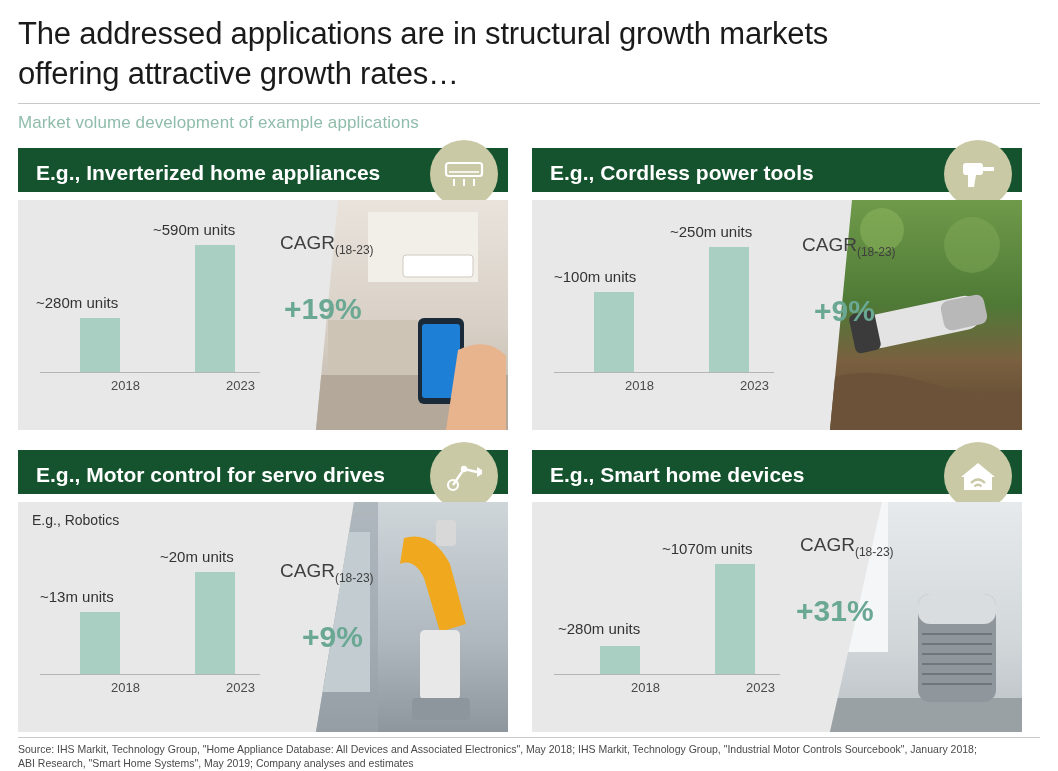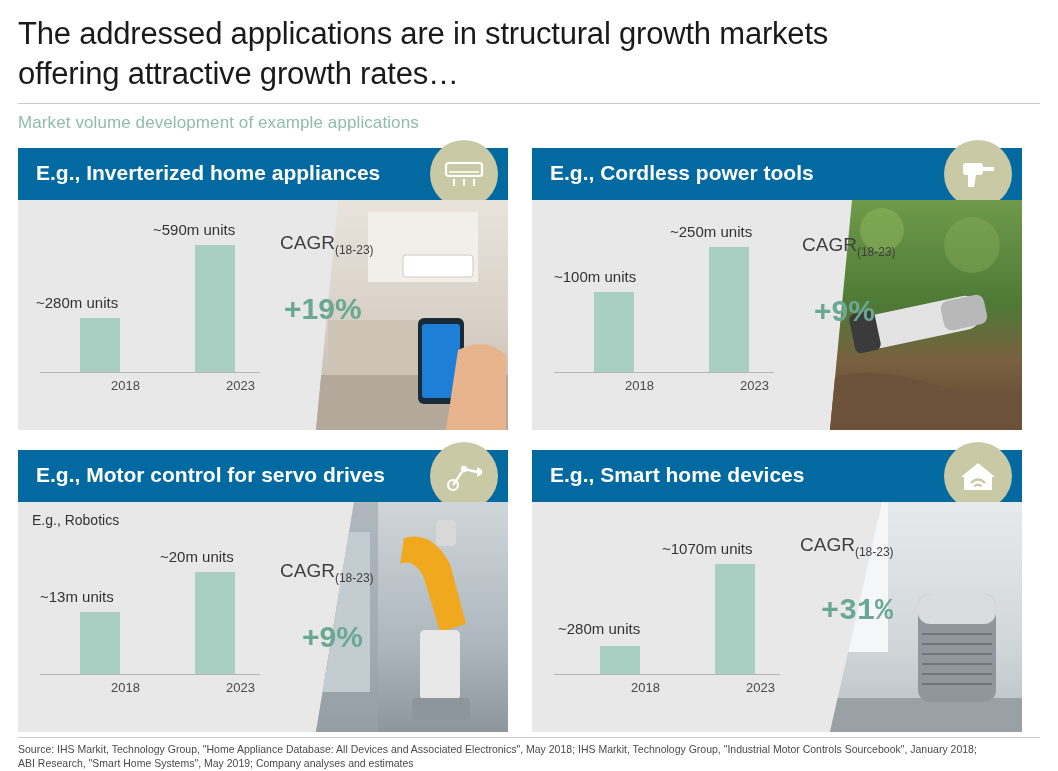--- a/index.html
+++ b/index.html
@@ -63,22 +63,22 @@
   }
   .card.c1 { left: 18px;  top: 148px; }
   .card.c2 { left: 532px; top: 148px; }
   .card.c3 { left: 18px;  top: 450px; padding-left: 8px; }
   .card.c4 { left: 532px; top: 450px; }
 
   .card-header {
     position: absolute;
     left: 0; top: 0;
     width: 490px;
-    height: 52px;
-    background: #0369a1;
+    height: 44px;
+    background: #14532d;
   }
   .card-header .htext {
     position: absolute;
     left: 18px;
     top: 13px;
     font-size: 21px;
     font-weight: bold;
     color: #ffffff;
     white-space: nowrap;
   }
@@ -402,21 +402,21 @@
         <div class="bar" style="left:68px; top:144px; height:28px;"></div>
         <div class="bar" style="left:183px; top:62px; height:110px;"></div>
         <div class="bar-label" style="left:26px; top:118px;">~280m units</div>
         <div class="bar-label" style="left:130px; top:38px;">~1070m units</div>
         <div class="tick" style="left:48px; top:178px;">2018</div>
         <div class="tick" style="left:163px; top:178px;">2023</div>
       </div>
       <div class="cagr-label" style="left:268px; top:32px;">
         <span>CAGR</span><sub>(18-23)</sub>
       </div>
-      <div class="cagr-value" style="left:289px; top:92px;font-family:Liberation Mono, monospace;">+31%</div>
+      <div class="cagr-value" style="left:264px; top:92px;">+31%</div>
     </div>
   </div>
 
   <div class="footer-rule"></div>
   <div class="footer">
     <div>Source: IHS Markit, Technology Group, "Home Appliance Database: All Devices and Associated Electronics", May 2018; IHS Markit, Technology Group, "Industrial Motor Controls Sourcebook", January 2018;</div>
     <div>ABI Research, "Smart Home Systems", May 2019; Company analyses and estimates</div>
   </div>
 
 </div>

